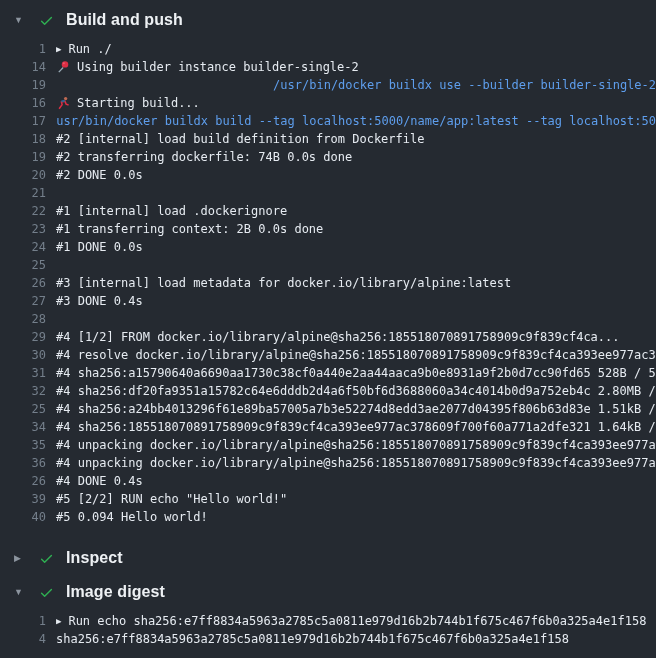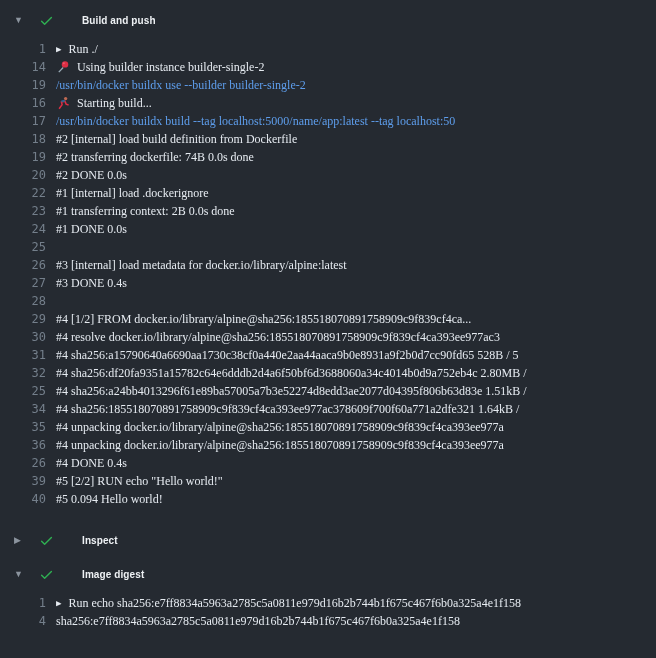--- a/index.html
+++ b/index.html
@@ -28,23 +28,23 @@
   .status-icon {
     flex: none;
     width: 16px;
     height: 16px;
     margin-left: 10px;
     display: flex;
     align-items: center;
     justify-content: center;
   }
   .section-title {
-    margin-left: 28px;
+    margin-left: 12px;
     color: #eef1f4;
-    font-size: 10px;
+    font-size: 16px;
     font-weight: 600;
     letter-spacing: 0.1px;
   }
   .section-body { padding: 6px 0 12px 0; }
   .log-line {
     display: flex;
     height: 18px;
     line-height: 18px;
     font-family: "DejaVu Sans Mono", "Liberation Mono", monospace;
     font-size: 12px;
@@ -60,36 +60,36 @@
   }
   .line-text {
     margin-left: 10px;
     color: #e6ebf1;
     overflow: hidden;
     flex: 1 1 auto;
     display: flex;
     align-items: center;
     white-space: pre;
   }
-  .line-text.command { color: #5e9eed; font-weight: 500; }
+  .line-text.command { color: #5e9eed; font-weight: 500; justify-content: flex-end; }
   .run-caret {
     color: #e6ebf1;
     font-size: 9px;
     margin-right: 7px;
     cursor: pointer;
     line-height: 1;
   }
   .emoji-icon {
     width: 14px;
     height: 14px;
     margin-right: 7px;
     flex: none;
     display: inline-block;
   }
-  .text-span { white-space: pre; font-family: Liberation Serif, serif; }
+  .text-span { white-space: pre; }
 </style>
 </head>
 <body>
 
 <div id="log-root">
     <div class="section">
       <div class="section-header">
         <span class="chevron">▼</span>
         <span class="status-icon">
           <svg width="15" height="15" viewBox="0 0 16 16" fill="#2faf52">
@@ -108,20 +108,21 @@
         <div class="log-line"><span class="gutter">19</span><span class="line-text command"><span class="text-span">/usr/bin/docker buildx use --builder builder-single-2</span></span></div>
         <div class="log-line"><span class="gutter">16</span><span class="line-text"><span class="emoji-icon"><svg width="14" height="14" viewBox="0 0 16 16">
                 <circle cx="11" cy="2.9" r="1.9" fill="#bf6952"></circle>
                 <path d="M3.6 14.6 7 9.8 6.2 6.8l4-.9 1.4 3.4 2.8.9" stroke="#dd2e44" stroke-width="1.7" fill="none"></path>
                 <path d="M6.2 6.2l4-.9" stroke="#2a6797" stroke-width="2.2" fill="none"></path>
               </svg></span><span class="text-span">Starting build...</span></span></div>
         <div class="log-line"><span class="gutter">17</span><span class="line-text command"><span class="text-span">/usr/bin/docker buildx build --tag localhost:5000/name/app:latest --tag localhost:50</span></span></div>
         <div class="log-line"><span class="gutter">18</span><span class="line-text"><span class="text-span">#2 [internal] load build definition from Dockerfile</span></span></div>
         <div class="log-line"><span class="gutter">19</span><span class="line-text"><span class="text-span">#2 transferring dockerfile: 74B 0.0s done</span></span></div>
         <div class="log-line"><span class="gutter">20</span><span class="line-text"><span class="text-span">#2 DONE 0.0s</span></span></div>
+        <div class="log-line"><span class="gutter">21</span><span class="line-text"><span class="text-span"></span></span></div>
         <div class="log-line"><span class="gutter">22</span><span class="line-text"><span class="text-span">#1 [internal] load .dockerignore</span></span></div>
         <div class="log-line"><span class="gutter">23</span><span class="line-text"><span class="text-span">#1 transferring context: 2B 0.0s done</span></span></div>
         <div class="log-line"><span class="gutter">24</span><span class="line-text"><span class="text-span">#1 DONE 0.0s</span></span></div>
         <div class="log-line"><span class="gutter">25</span><span class="line-text"><span class="text-span"></span></span></div>
         <div class="log-line"><span class="gutter">26</span><span class="line-text"><span class="text-span">#3 [internal] load metadata for docker.io/library/alpine:latest</span></span></div>
         <div class="log-line"><span class="gutter">27</span><span class="line-text"><span class="text-span">#3 DONE 0.4s</span></span></div>
         <div class="log-line"><span class="gutter">28</span><span class="line-text"><span class="text-span"></span></span></div>
         <div class="log-line"><span class="gutter">29</span><span class="line-text"><span class="text-span">#4 [1/2] FROM docker.io/library/alpine@sha256:185518070891758909c9f839cf4ca...</span></span></div>
         <div class="log-line"><span class="gutter">30</span><span class="line-text"><span class="text-span">#4 resolve docker.io/library/alpine@sha256:185518070891758909c9f839cf4ca393ee977ac3</span></span></div>
         <div class="log-line"><span class="gutter">31</span><span class="line-text"><span class="text-span">#4 sha256:a15790640a6690aa1730c38cf0a440e2aa44aaca9b0e8931a9f2b0d7cc90fd65 528B / 5</span></span></div>

